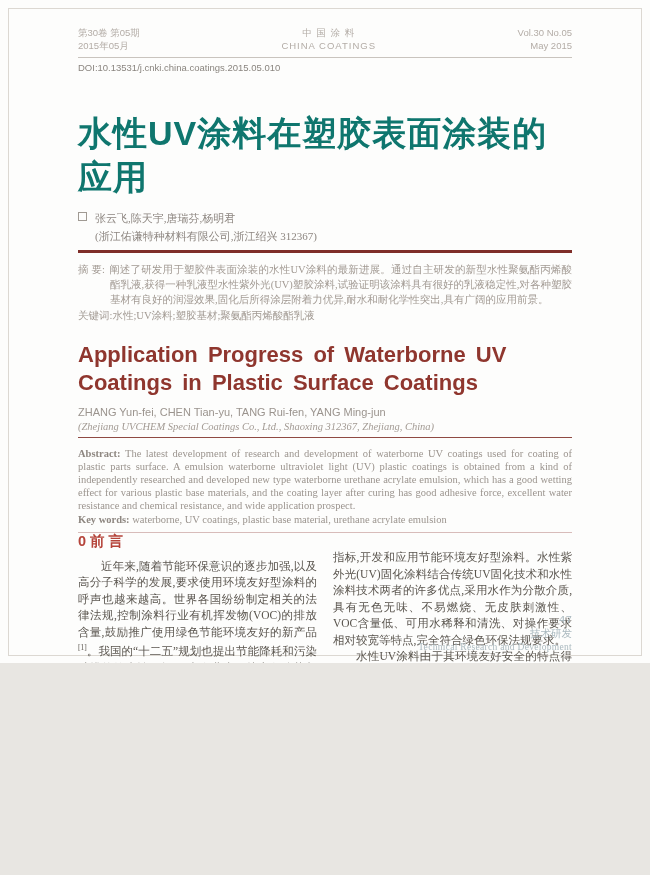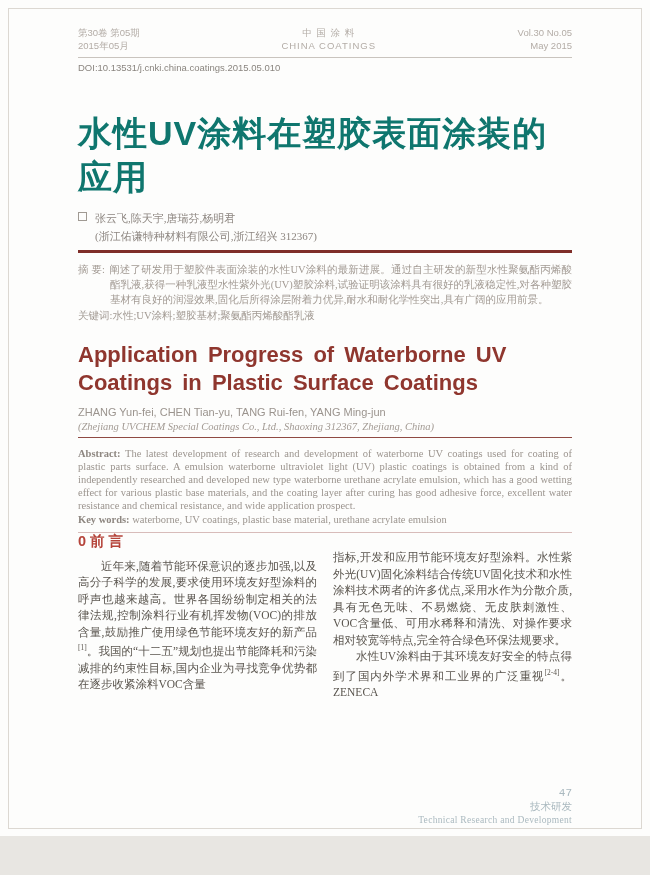--- a/index.html
+++ b/index.html
@@ -1,17 +1,17 @@
 <!DOCTYPE html>
 <html><head>
 <meta charset="utf-8">
 <style>
   html,body{margin:0;padding:0;background:#e8e6e2;}
   .page{
-    position:relative;width:650px;height:836px;margin:0 auto;
+    position:relative;width:650px;height:663px;margin:0 auto;
     background:#fdfdfc;overflow:hidden;
     font-family:"Liberation Serif","DejaVu Serif",serif;
     color:#55504a;
   }
   .scan-border{position:absolute;top:8px;left:8px;right:8px;bottom:7px;border:1px solid #dcd8d2;pointer-events:none;}
   .content{position:relative;padding:26px 78px 0 78px;}
 
   
   .hrow{display:flex;justify-content:space-between;font-size:9.5px;line-height:13px;color:#b3aca6;font-family:"Liberation Sans","DejaVu Sans",sans-serif;}
   .hcol{white-space:nowrap;}

